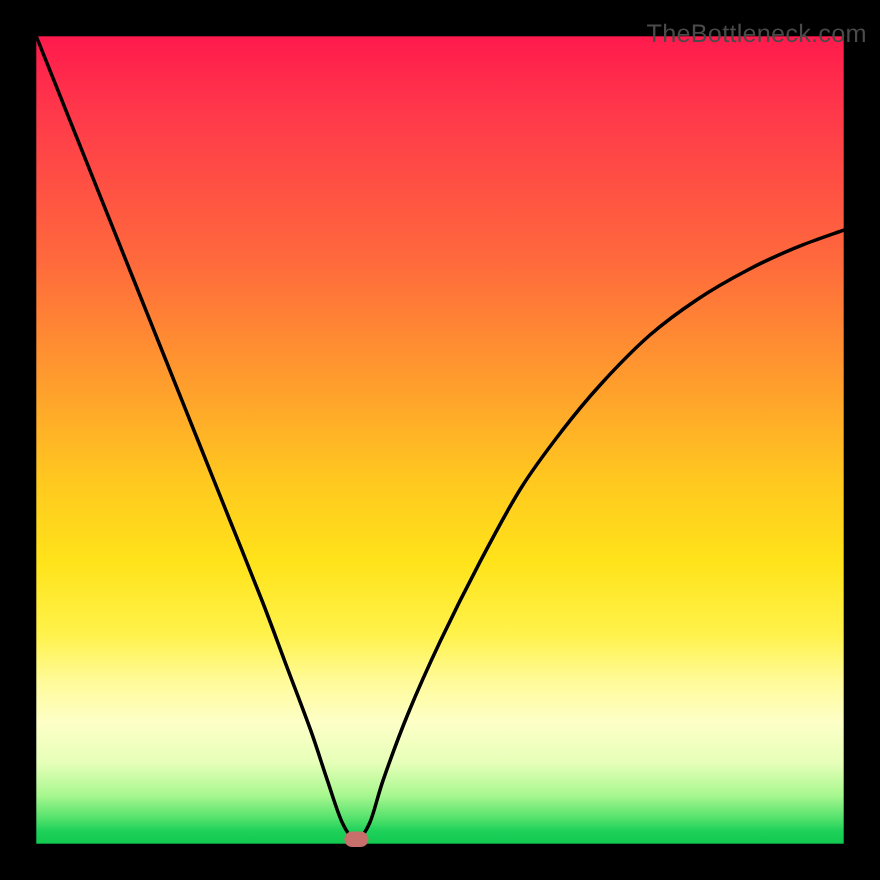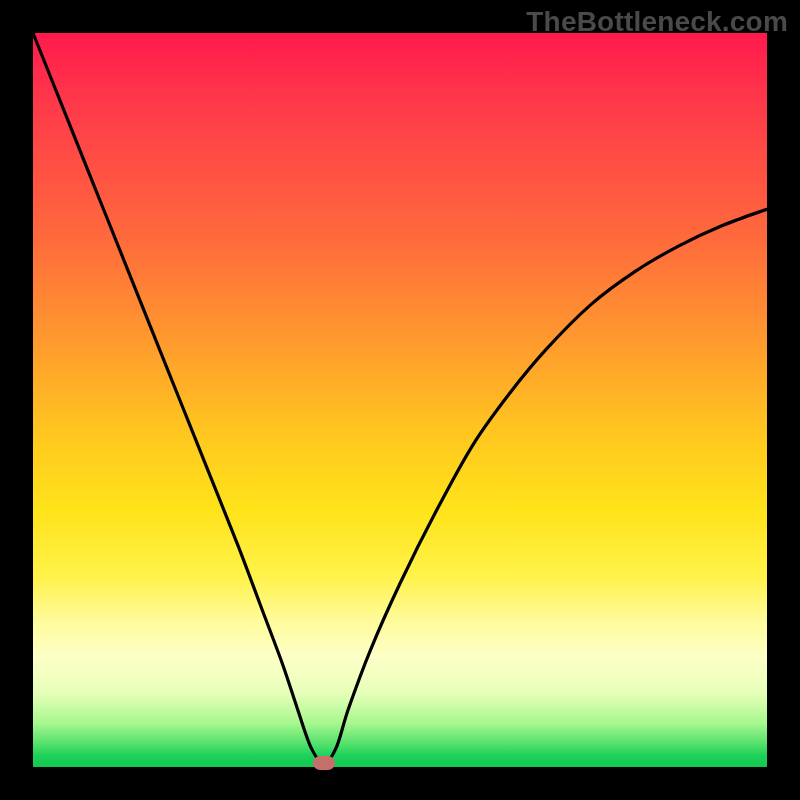--- a/index.html
+++ b/index.html
@@ -39,25 +39,25 @@
       #fdffc7 85%,
       #e6ffb8 90%,
       #a8f78f 94%,
       #4fe06a 97%,
       #1ed15a 98.4%,
       #12c94f 100%
     );
   }
   .watermark {
     position: absolute;
-    top: 6px;
+    top: 17px;
     right: 12px;
     color: #4a4a4a;
-    font-size: 28px;
-    font-weight: 700;
+    font-size: 23px;
+    font-weight: 400;
     letter-spacing: 0.2px;
     user-select: none;
   }
   .marker {
     position: absolute;
     width: 22px;
     height: 14px;
     border-radius: 7px;
     background: #c76f6a;
     transform: translate(-50%, -50%);

